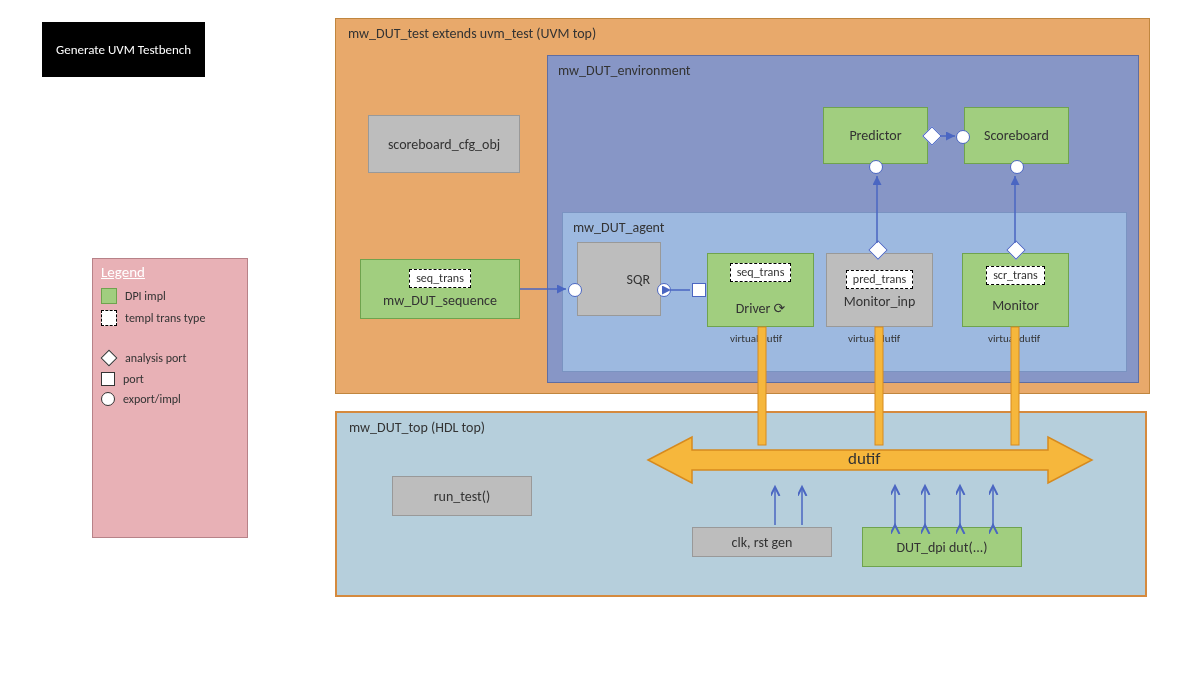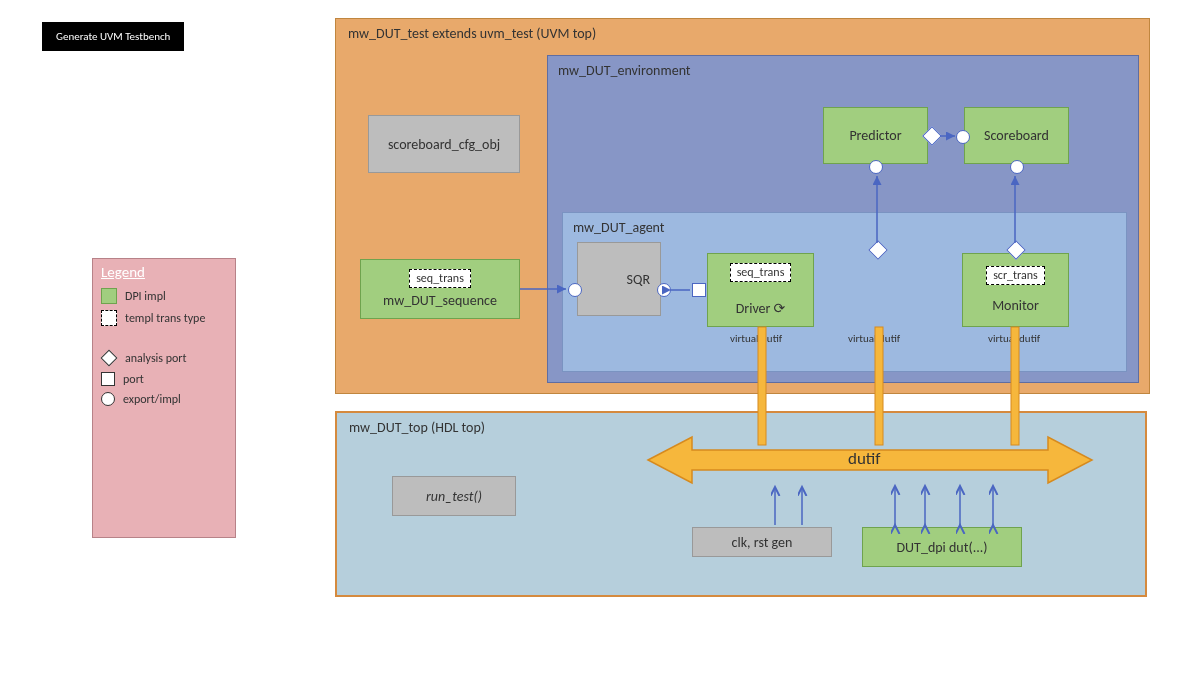--- a/index.html
+++ b/index.html
@@ -1,19 +1,19 @@
 <!DOCTYPE html>
 <html><head>
 <meta charset="utf-8">
 <style>
   html, body { margin:0; padding:0; font-family: Calibri, Arial, sans-serif; font-size:14px; color:#333; background:#fff;}
   .canvas { position:relative; width:1200px; height:675px; }
   .box { position:absolute; box-sizing:border-box; }
   .label { position:absolute; }
-  .title-bar { background:#000; color:#fff; font-size:11px; padding:8px 14px; }
+  .title-bar { background:#000; color:#fff; font-size:13px; padding:20px 14px; }
   .orange-container{ background:#e8a96b; border:1px solid #c0863f; }
   .env-container { background:#8796c6; border:1px solid #5f6da1; }
   .agent-container{ background:#9db9e0; border:1px solid #7a93c1; }
   .green-box { background:#a1ce7f; border:1px solid #6fa34e; text-align:center; display:flex; flex-direction:column; justify-content:center; align-items:center;}
   .grey-box { background:#bdbdbd; border:1px solid #999; text-align:center; display:flex; flex-direction:column; justify-content:center; align-items:center;}
   .blue-container { background:#b6cfdc; border:1px solid #d58a3e; border-width:2px;}
   .trans-label { background:#fff; border:1.5px dashed #000; font-size:12px; padding:1px 6px; line-height:1.2;}
   .tiny { font-size:11px; color:#333; }
   .port-circle { width:12px; height:12px; border:1.5px solid #4a66c2; background:#fff; border-radius:50%; position:absolute;}
   .port-square { width:12px; height:12px; border:1.5px solid #4a66c2; background:#fff; position:absolute;}
@@ -28,21 +28,21 @@
   .sw-square{ width:12px; height:12px; background:#fff; border:1.5px solid #333;}
   .sw-circle{ width:12px; height:12px; background:#fff; border:1.5px solid #333; border-radius:50%;}
 </style>
 </head>
 <body>
 
 <div class="canvas">
 
   <div class="box title-bar" style="left:42px; top:22px;">Generate UVM Testbench</div>
 
-  <div class="box legend" style="left:92px; top:258px; width:144px; height:280px;">
+  <div class="box legend" style="left:92px; top:258px; width:156px; height:280px;">
     <div class="legend-title">Legend</div>
     <div class="legend-row">
         <div class="sw-green"></div>
         <span>DPI impl</span>
       </div>
     <div class="legend-row">
         <div class="sw-dashed"></div>
         <span>templ trans type</span>
       </div>
     <div style="height:18px;"></div>
@@ -102,35 +102,39 @@
   <div class="port-square" style="left:692px; top:283px;"></div>
 
   <div class="box green-box" style="left:707px; top:253px; width:107px; height:74px;">
     <span class="trans-label">seq_trans</span>
     <span style="margin-top:18px;">
       <span>Driver</span> ⟳
     </span>
   </div>
   <span class="label tiny" style="left:730px; top:332px;">virtual dutif</span>
 
+  <div class="box grey-box" style="left:826px; top:253px; width:107px; height:74px;">
+    <span class="trans-label">pred_trans</span>
+    <span style="margin-top:4px;">Monitor_inp</span>
+  </div>
   <div class="port-diamond" style="left:871px; top:243px;"></div>
   <span class="label tiny" style="left:848px; top:332px;">virtual dutif</span>
 
   <div class="box green-box" style="left:962px; top:253px; width:107px; height:74px;">
     <span class="trans-label">scr_trans</span>
     <span style="margin-top:12px;">Monitor</span>
   </div>
   <div class="port-diamond" style="left:1009px; top:243px;"></div>
   <span class="label tiny" style="left:988px; top:332px;">virtual dutif</span>
 
   <div class="box blue-container" style="left:335px; top:411px; width:812px; height:186px;">
     <span class="label" style="left:12px; top:6px; font-size:14px;">mw_DUT_top (HDL top)</span>
   </div>
 
-  <div class="box grey-box" style="left:392px; top:476px; width:124px; height:40px;font-style:italic;">
+  <div class="box grey-box" style="left:392px; top:476px; width:140px; height:40px;">
     <span>run_test()</span>
   </div>
 
   <div class="box grey-box" style="left:692px; top:527px; width:140px; height:30px;">
     <span>clk, rst gen</span>
   </div>
 
   <div class="box green-box" style="left:862px; top:527px; width:160px; height:40px;justify-content:center;">
     <span>DUT_dpi dut(...)</span>
   </div>

